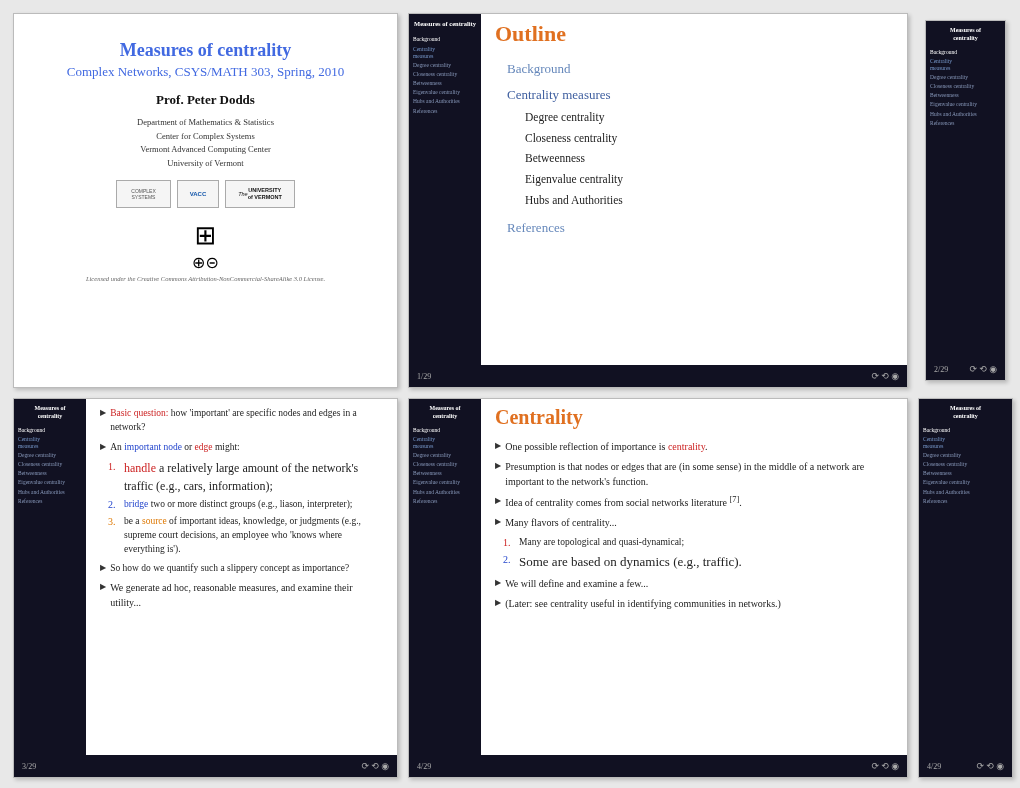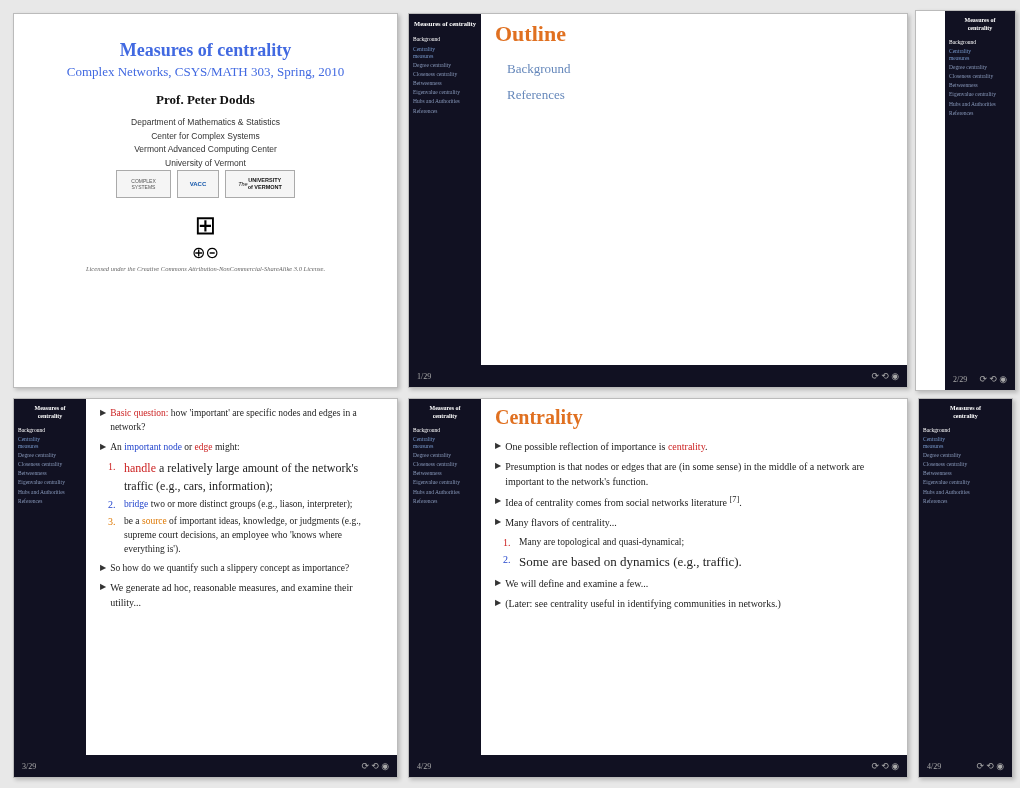--- a/index.html
+++ b/index.html
@@ -156,21 +156,21 @@
     }
   </style>
 </head>
 <body style="display: grid; grid-template-columns: 395px 510px 105px; grid-template-rows: 385px 390px;">
 
 <div class="full-slide" style="grid-column:1; grid-row:1; margin:5px; display:flex; flex-direction:column;">
   <div class="title-slide-full">
     <div style="color:#4169e1; font-size:18px; font-weight:bold; margin-top:10px; margin-bottom:3px; font-family:'Times New Roman',serif;">Measures of centrality</div>
     <div style="color:#4169e1; font-size:13px; margin-bottom:12px; font-family:'Times New Roman',serif;">Complex Networks, CSYS/MATH 303, Spring, 2010</div>
     <div style="font-size:13px; font-weight:bold; margin-bottom:8px; color:#111; font-family:'Times New Roman',serif;">Prof. Peter Dodds</div>
-    <div style="font-size:8.5px; color:#333; line-height:1.6; font-family:Liberation Sans, sans-serif;">
+    <div style="font-size:8.5px; color:#333; line-height:1.6; margin-bottom:10px; font-family:Liberation Serif, serif;">
       Department of Mathematics &amp; Statistics<br>
       Center for Complex Systems<br>
       Vermont Advanced Computing Center<br>
       University of Vermont
     </div>
     <div style="display:flex; gap:6px; align-items:center; margin-bottom:12px;">
       <div style="width:55px; height:28px; border:1px solid #aaa; display:flex; align-items:center; justify-content:center; font-size:5px; color:#555; background:#f5f5f5; text-align:center; line-height:1.2; font-family:sans-serif;">COMPLEX<br>SYSTEMS</div>
       <div style="width:42px; height:28px; border:1px solid #aaa; display:flex; align-items:center; justify-content:center; font-size:6px; color:#1155aa; background:#f5f5f5; font-weight:bold; font-family:sans-serif;">VACC</div>
       <div style="width:70px; height:28px; border:1px solid #aaa; display:flex; align-items:center; justify-content:center; font-size:5.5px; color:#111; background:#f5f5f5; text-align:center; line-height:1.3; font-family:sans-serif;">
           <em>The</em>
@@ -194,30 +194,40 @@
       <div class="ds-item">Degree centrality</div>
       <div class="ds-item">Closeness centrality</div>
       <div class="ds-item">Betweenness</div>
       <div class="ds-item">Eigenvalue centrality</div>
       <div class="ds-item">Hubs and Authorities</div>
       <div class="ds-item">References</div>
     </div>
     <div class="slide-content">
       <div style="color:#e07020; font-size:22px; font-weight:bold; margin-bottom:14px; font-family:'Times New Roman',serif;">Outline</div>
       <div style="color:#6688bb; font-size:13px; margin-bottom:10px; margin-left:12px; font-family:'Times New Roman',serif;">Background</div>
+      <div style="margin-left:12px; margin-bottom:8px;">
+        <div style="color:#4060a0; font-size:13px; margin-bottom:4px; font-family:'Times New Roman',serif;">Centrality measures</div>
+        <div style="font-size:11.5px; color:#222; margin-left:18px; line-height:1.8; font-family:'Times New Roman',serif;">
+          Degree centrality<br>
+          Closeness centrality<br>
+          Betweenness<br>
+          Eigenvalue centrality<br>
+          Hubs and Authorities
+        </div>
+      </div>
       <div style="color:#6688bb; font-size:13px; margin-left:12px; margin-top:10px; font-family:'Times New Roman',serif;">References</div>
     </div>
   </div>
   <div class="slide-bottom">
     <span class="slide-bottom-num">1/29</span>
     <span class="slide-bottom-ctrl">⟳ ⟲ ◉</span>
   </div>
 </div>
 
-<div class="full-slide" style="grid-column:3; grid-row:1; margin:2px; display:flex; flex-direction:column;padding-left:29px;">
+<div class="full-slide" style="grid-column:3; grid-row:1; margin:12px; display:flex; flex-direction:column;">
   <div class="slide-with-sidebar" style="flex:1; overflow:hidden;">
     <div class="dark-sidebar" style="width:100%;">
       <div class="ds-title" style="font-size:6px; margin-bottom:6px;">Measures of<br>centrality</div>
       <div class="ds-item ds-active">Background</div>
       <div class="ds-item" style="color:#7799cc;">Centrality<br>measures</div>
       <div class="ds-item">Degree centrality</div>
       <div class="ds-item">Closeness centrality</div>
       <div class="ds-item">Betweenness</div>
       <div class="ds-item">Eigenvalue centrality</div>
       <div class="ds-item">Hubs and Authorities</div>

